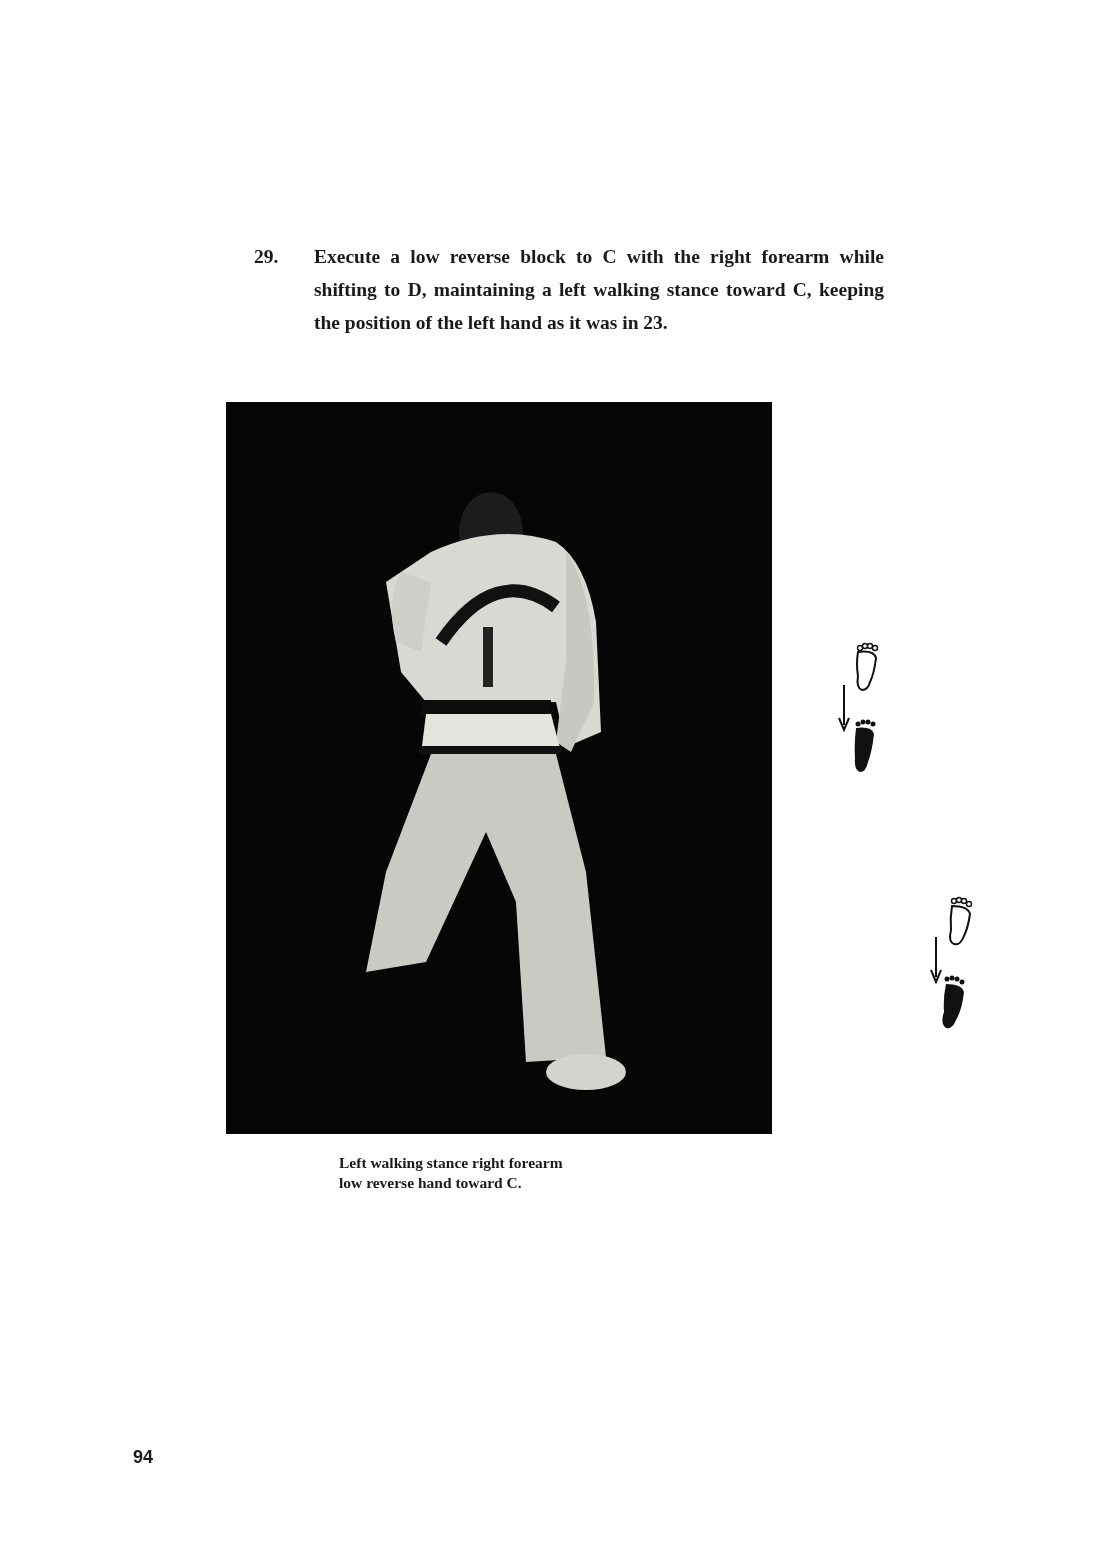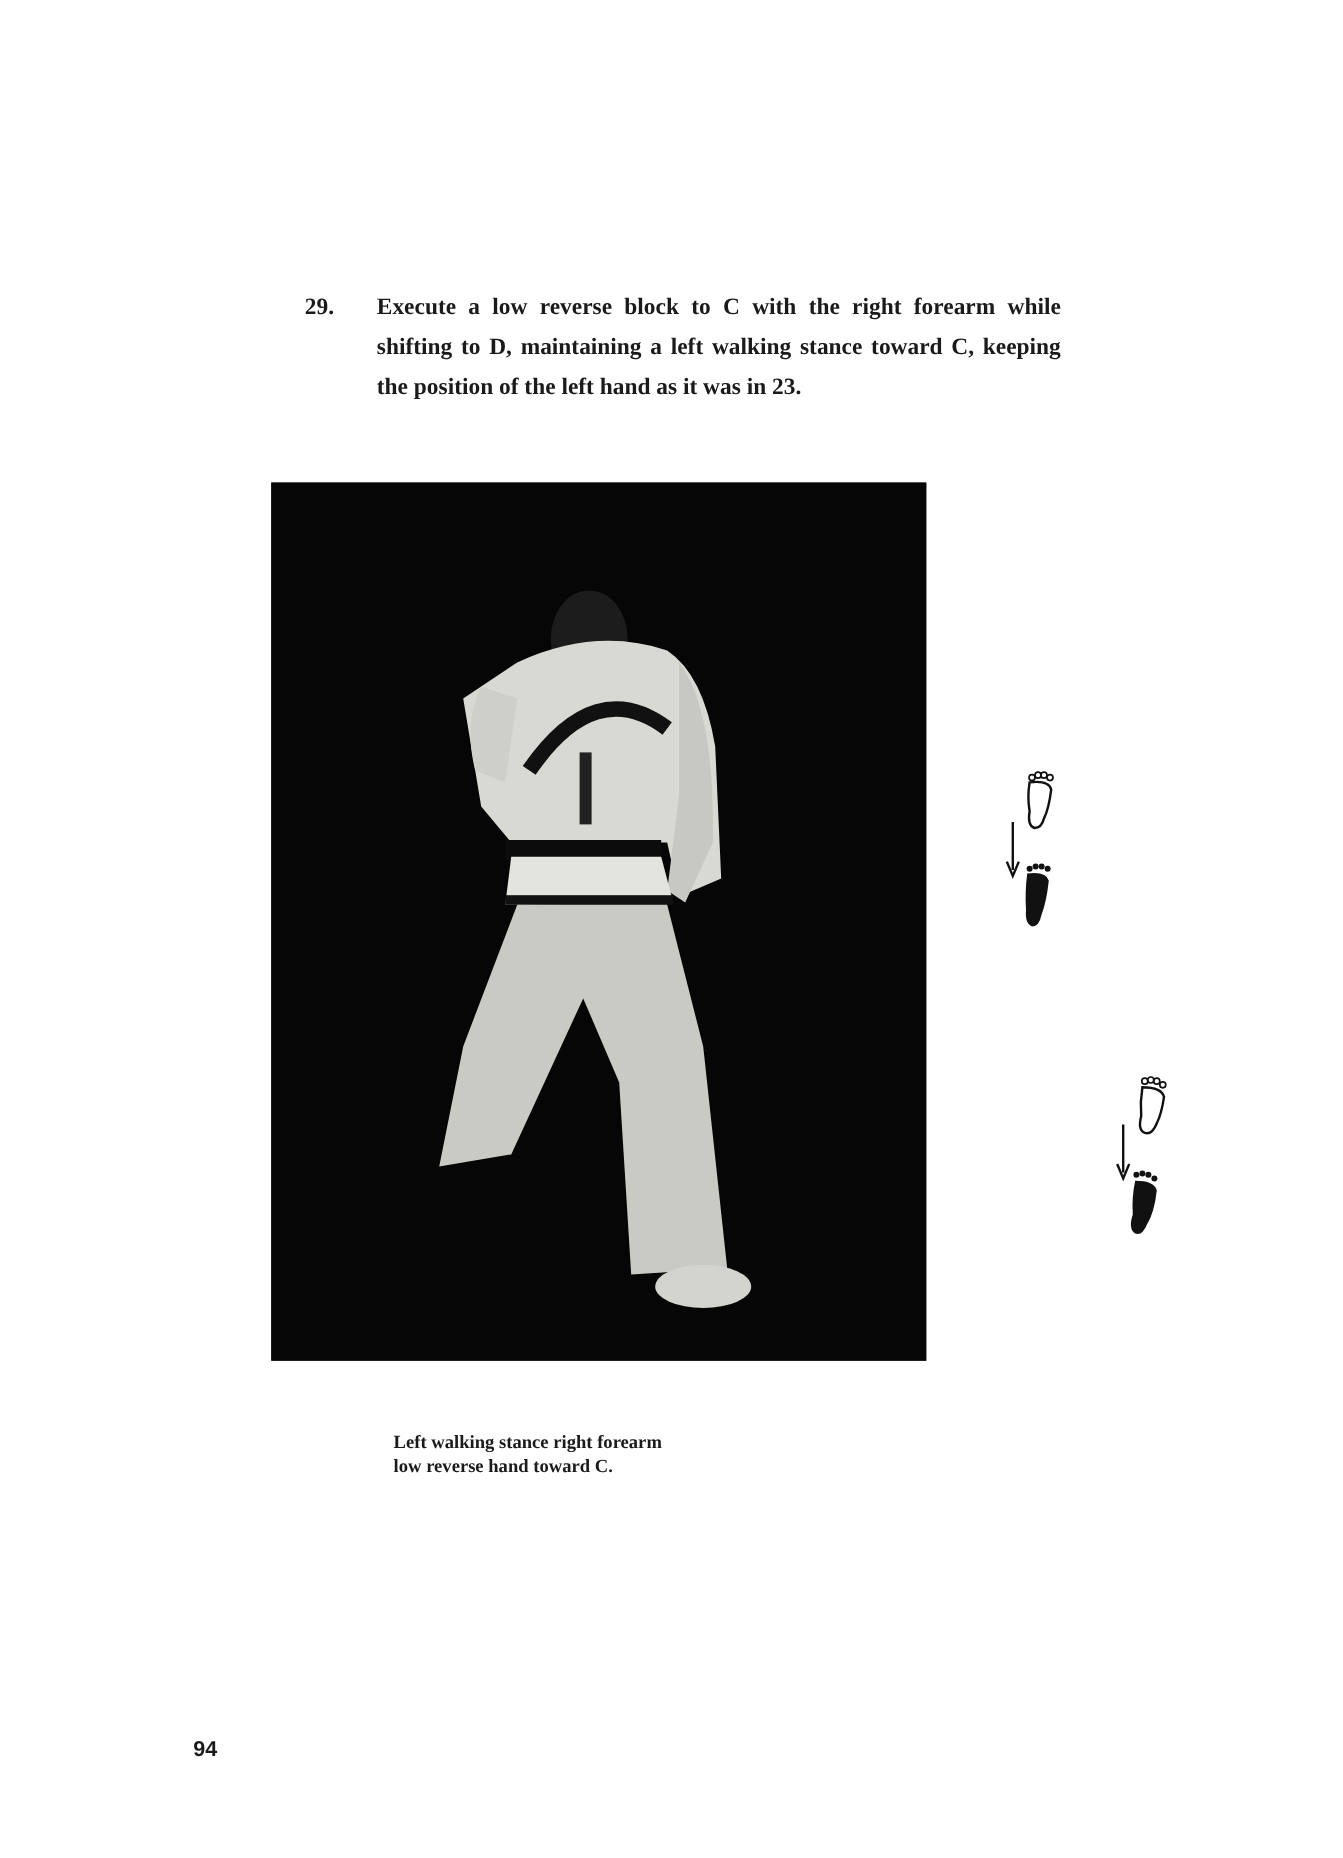--- a/index.html
+++ b/index.html
@@ -27,32 +27,31 @@
   .photo {
     position: absolute;
     left: 226px; top: 402px;
     width: 546px; height: 732px;
     background: #060606;
     overflow: hidden;
   }
   .photo svg { width: 100%; height: 100%; display: block; }
   .caption {
     position: absolute;
-    left: 328px; top: 1153px;
+    left: 339px; top: 1153px;
     width: 360px;
     font-weight: bold;
     font-size: 15.5px;
     line-height: 20px;
     font-family: "Liberation Serif", "DejaVu Serif", serif;
-    margin-top: 40px;
   }
   .diagram { position: absolute; }
   .page-number {
     position: absolute;
-    left: 161px; top: 1447px;
+    left: 133px; top: 1447px;
     font-family: "Liberation Sans", "DejaVu Sans", sans-serif;
     font-weight: bold;
     font-size: 18px;
   }
 </style>
 </head>
 <body>
 
 <div class="step">
   <span class="step-num">29.</span>

